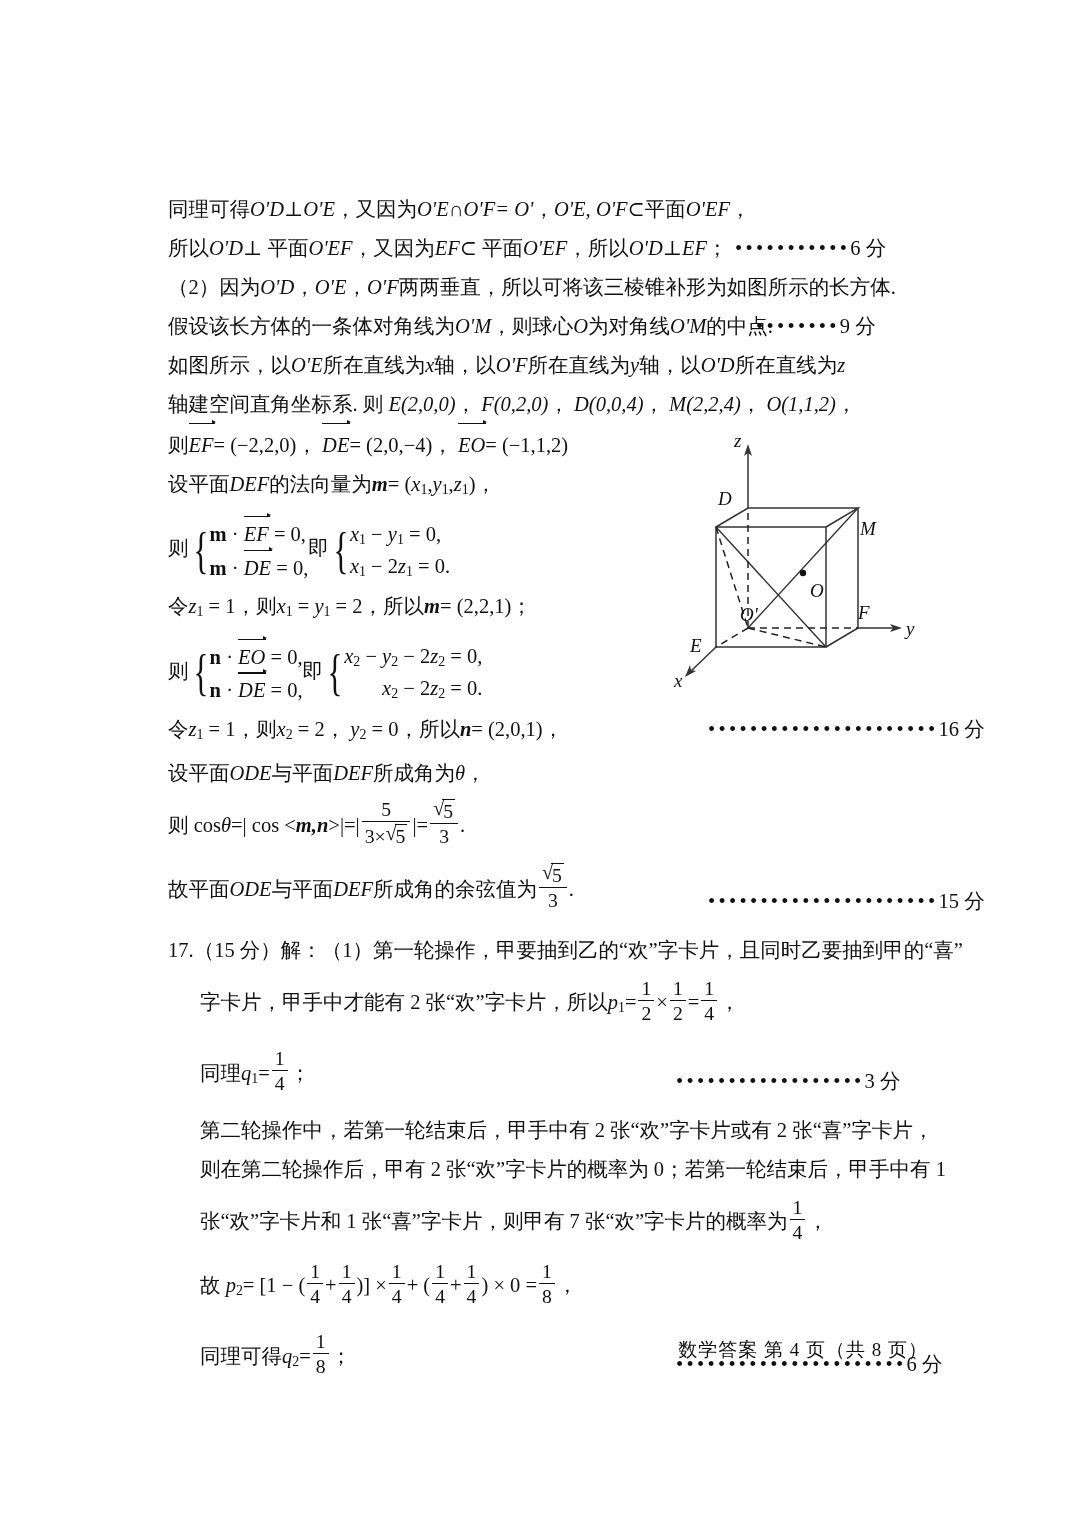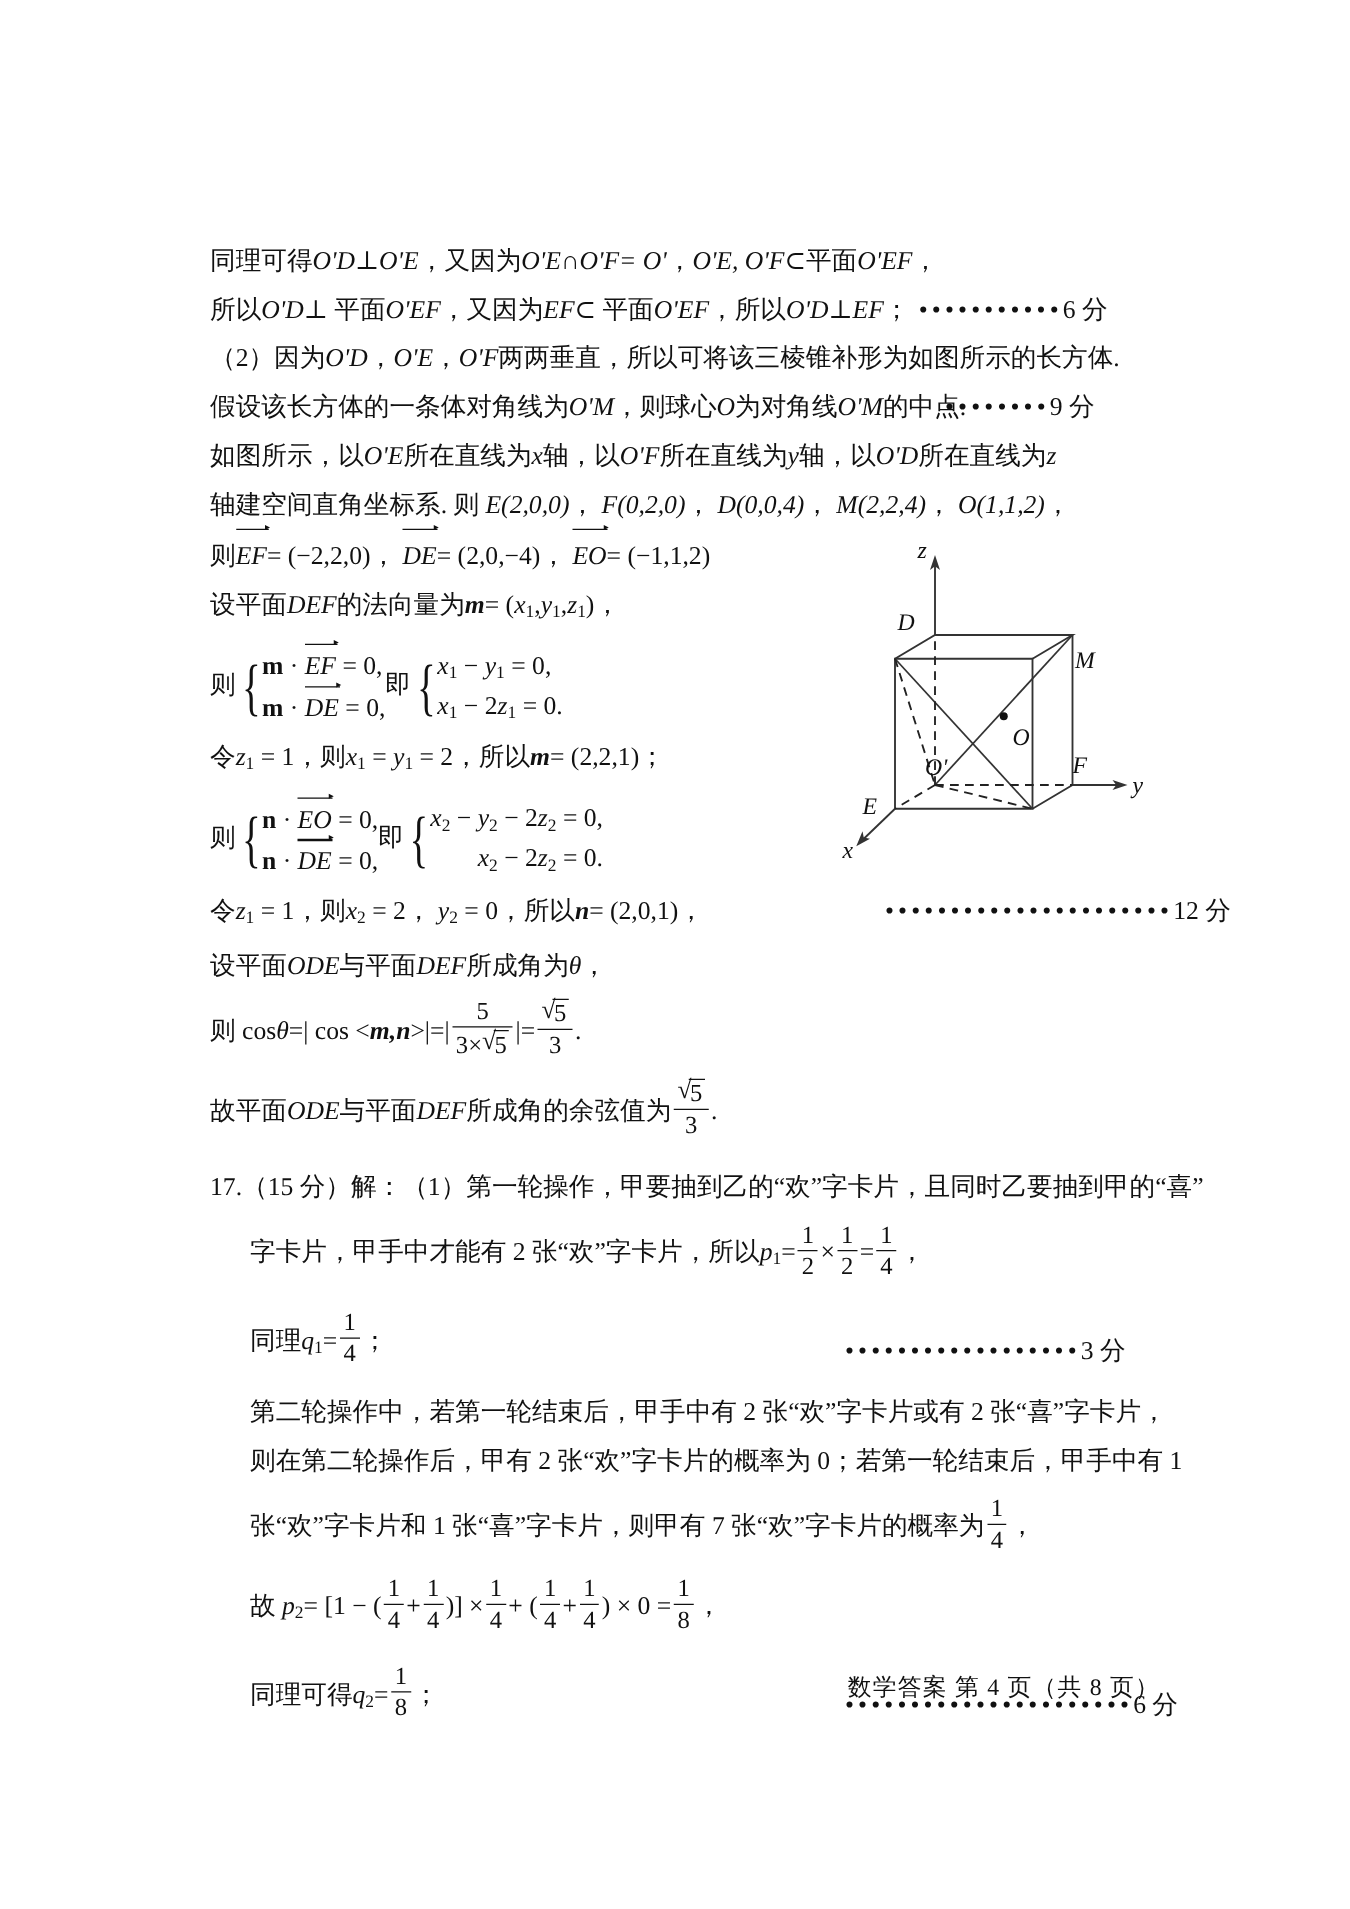--- a/index.html
+++ b/index.html
@@ -261,33 +261,34 @@
           <span class="brace">{</span>
           <span class="rows">
             <div><span class="mi">x</span><sub>2</sub><span class="mn"> − </span><span class="mi">y</span><sub>2</sub><span class="mn"> − 2</span><span class="mi">z</span><sub>2</sub><span class="mn"> = 0,</span></div>
             <div class="ctr"><span class="mi">x</span><sub>2</sub><span class="mn"> − 2</span><span class="mi">z</span><sub>2</sub><span class="mn"> = 0.</span></div>
           </span>
         </span>
     </div>
 
     <div class="line">
       <span class="cjk">令</span><span class="mi">z</span><sub>1</sub><span class="mn"> = 1</span><span class="cjk">，则</span><span class="mi">x</span><sub>2</sub><span class="mn"> = 2</span><span class="cjk">，</span>&nbsp;<span class="mi">y</span><sub>2</sub><span class="mn"> = 0</span><span class="cjk">，所以</span><span class="mbi">n</span><span class="mn">= (2,0,1)，</span>
-      <span class="score" style="left:540px; top:0;"><span class="dots">••••••••••••••••••••••</span><span class="cjk">12 分</span></span>
+      <span class="score" style="left:540px; top:0;"><span class="dots">••••••••••••••••••••••</span><span class="cjk">16 分</span></span>
     </div>
 
     <div class="line">
       <span class="cjk">设平面</span><span class="mi">ODE</span><span class="cjk">与平面</span><span class="mi">DEF</span><span class="cjk">所成角为</span><span class="mi">θ</span><span class="cjk">，</span>
     </div>
 
     <div class="line tallline2">
       <span class="cjk">则 cos</span><span class="mi">θ</span><span class="mn">=| cos &lt;</span><span class="mbi">m</span><span class="mbi">,</span><span class="mbi">n</span><span class="mn">&gt;|=|</span><span class="frac"><span class="num mn">5</span><span class="den"><span class="mn">3×</span><span class="sqrt"><span class="rad">√</span><span class="sq mn">5</span></span></span></span><span class="mn">|=</span><span class="frac"><span class="num"><span class="sqrt"><span class="rad">√</span><span class="sq mn">5</span></span></span><span class="den mn">3</span></span><span class="mn">.</span>
     </div>
 
     <div class="line tallline2">
       <span class="cjk">故平面</span><span class="mi">ODE</span><span class="cjk">与平面</span><span class="mi">DEF</span><span class="cjk">所成角的余弦值为</span><span class="frac"><span class="num"><span class="sqrt"><span class="rad">√</span><span class="sq mn">5</span></span></span><span class="den mn">3</span></span><span class="mn">.</span>
+      <span class="score" style="left:540px; top:12px;"><span class="dots">••••••••••••••••••••••</span><span class="cjk">15 分</span></span>
     </div>
 
     <div class="line" style="margin-top:10px;">
       <span class="mn">17.</span><span class="cjk">（15 分）</span><span class="cjk">解：（1）第一轮操作，甲要抽到乙的“欢”字卡片，且同时乙要抽到甲的“喜”</span>
     </div>
 
     <div class="line tallline2 indent">
       <span class="cjk">字卡片，甲手中才能有 2 张“欢”字卡片，所以</span><span class="mi">p</span><sub>1</sub><span class="mn">=</span><span class="frac"><span class="num mn">1</span><span class="den mn">2</span></span><span class="mn">×</span><span class="frac"><span class="num mn">1</span><span class="den mn">2</span></span><span class="mn">=</span><span class="frac"><span class="num mn">1</span><span class="den mn">4</span></span><span class="cjk">，</span>
     </div>
 

